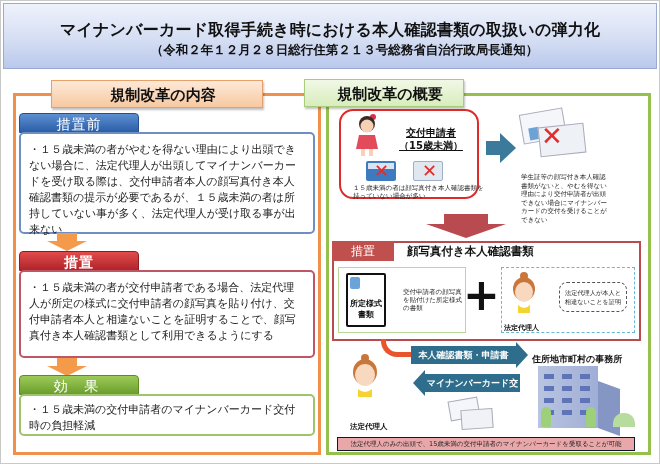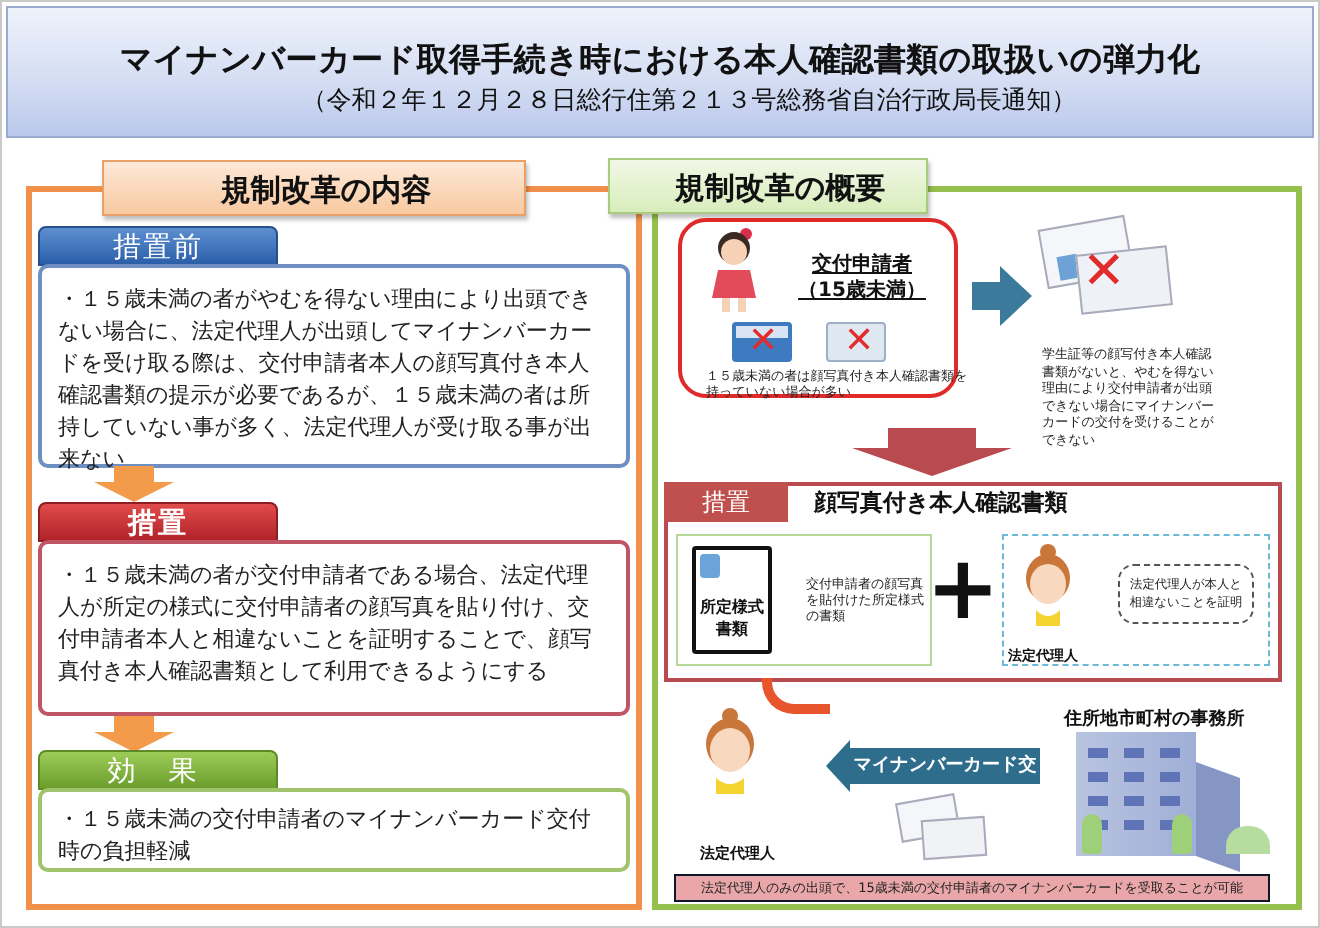--- a/index.html
+++ b/index.html
@@ -9,21 +9,21 @@
   .page { position: absolute; left: 0; top: 0; width: 660px; height: 464px; background: #fff; border: 1px solid #c9c9c9; }
 
   
   .banner {
     position: absolute; left: 2px; top: 2px; width: 654px; height: 66px;
     background: linear-gradient(#eef2fb 0%, #d5def3 55%, #b9c8ec 100%);
     border: 1px solid #9aaad0;
     text-align: center;
   }
   .banner .title { position: absolute; left: 0; right: 0; top: 16px; font-size: 16px; font-weight: bold; letter-spacing: 0.2px; color: #111; }
-  .banner .subtitle { position: absolute; left: 0; right: 0; top: 38px; font-size: 12.5px; font-weight: normal; color: #111; padding-left: 29px; }
+  .banner .subtitle { position: absolute; left: 0; right: 0; top: 38px; font-size: 12.5px; font-weight: bold; color: #111; padding-left: 29px; }
 
   
   .left-frame {
     position: absolute; left: 12px; top: 92px; width: 308px; height: 362px;
     border: 3px solid #f0904a;
   }
   .panel-tag {
     position: absolute; height: 28px; font-size: 15px; font-weight: bold; text-align: center; line-height: 28px; color: #111;
     box-shadow: 1px 2px 2px rgba(0,0,0,0.25);
     padding-left: 12px;
@@ -215,20 +215,21 @@
   <svg class="agent-face" viewBox="0 0 30 44">
     <circle cx="15" cy="5" r="4" fill="#c9763a"></circle>
     <ellipse cx="15" cy="18" rx="11" ry="12" fill="#c9763a"></ellipse>
     <ellipse cx="15" cy="21" rx="9" ry="10" fill="#f8d9bf"></ellipse>
     <path d="M9 34 Q15 40 21 34 L21 42 L9 42 Z" fill="#f5d330"></path>
   </svg>
   <div class="agent-label">法定代理人</div>
   <div class="speech">法定代理人が本人と相違ないことを証明</div>
 
   <div class="curve-arrow"></div>
+  <div class="flow-arrow flow-out">本人確認書類・申請書</div>
   <div class="flow-arrow flow-in">マイナンバーカード交付</div>
 
   <svg class="guardian-face" viewBox="0 0 32 44">
     <circle cx="16" cy="5" r="4" fill="#c9763a"></circle>
     <ellipse cx="16" cy="19" rx="12" ry="13" fill="#c9763a"></ellipse>
     <ellipse cx="16" cy="22" rx="10" ry="11" fill="#f8d9bf"></ellipse>
     <path d="M9 36 Q16 42 23 36 L23 44 L9 44 Z" fill="#f5d330"></path>
   </svg>
   <div class="guardian-label">法定代理人</div>
 

